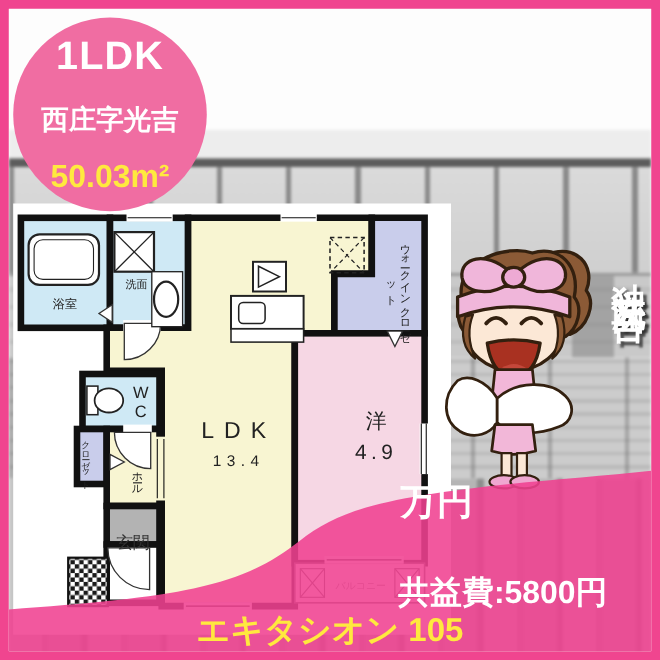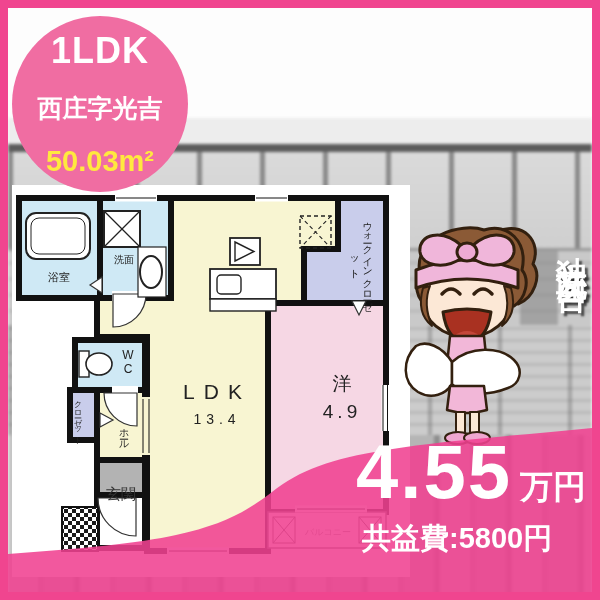--- a/index.html
+++ b/index.html
@@ -155,21 +155,21 @@
         </g>
         <g>
           <rect x="67" y="166" width="10" height="26" stroke-width="1.4"></rect>
           <ellipse cx="87" cy="179" rx="13" ry="11" stroke-width="1.6"></ellipse>
         </g>
       </g>
     </svg>
 
     <div class="plabel" style="left:20px;top:86px;width:54px;font-size:11px;">浴室</div>
     <div class="plabel" style="left:85px;top:69px;width:54px;font-size:10px;">洗面</div>
-    <div class="plabel" style="left:109px;top:164px;width:14px;font-size:12px;word-break:break-all;">WC</div>
+    <div class="plabel" style="left:109px;top:164px;width:14px;font-size:15px;word-break:break-all;">WC</div>
     <div class="plabel vtext" style="left:60px;top:210px;height:46px;font-size:8px;line-height:10px;">クローゼット</div>
     <div class="plabel vtext" style="left:106px;top:222px;height:52px;font-size:10px;">ホール</div>
     <div class="plabel" style="left:87px;top:300px;width:44px;font-size:15px;color:#333;">玄関</div>
     <div class="plabel" style="left:135px;top:195px;width:140px;font-size:21px;letter-spacing:9px;">LDK</div>
     <div class="plabel" style="left:135px;top:226px;width:140px;font-size:14px;letter-spacing:5px;">13.4</div>
     <div class="plabel" style="left:290px;top:188px;width:80px;font-size:19px;">洋</div>
     <div class="plabel" style="left:290px;top:216px;width:80px;font-size:19px;letter-spacing:4px;">4.9</div>
     <div class="plabel vtext" style="left:336px;top:30px;height:92px;font-size:10px;line-height:13px;">ウォークインクローゼット</div>
     <div class="plabel" style="left:281px;top:342px;width:70px;font-size:9px;color:#888;">バルコニー</div>
   </div>
@@ -206,20 +206,20 @@
     <div class="l3">50.03m²</div>
   </div>
 
   <div class="side-banner">独立洗面台</div>
 
   <svg class="wave" width="584" height="584" viewBox="0 0 584 584">
     <path d="M0,546 C70,541 132,535 168,527 C214,517 238,504 264,484 C292,462 322,451 378,442 C444,431 520,427 584,420 L584,584 L0,584 Z" fill="rgba(240,65,145,0.88)"></path>
   </svg>
 
   <div class="rent-row">
-    <span class="rent-amount">4.55</span>
     <span class="rent-unit">万円</span>
   </div>
   <div class="fee">共益費:5800円</div>
 
+  <div class="title">エキタシオン 105</div>
 
  </div>
 </div>
 
 </body></html>

